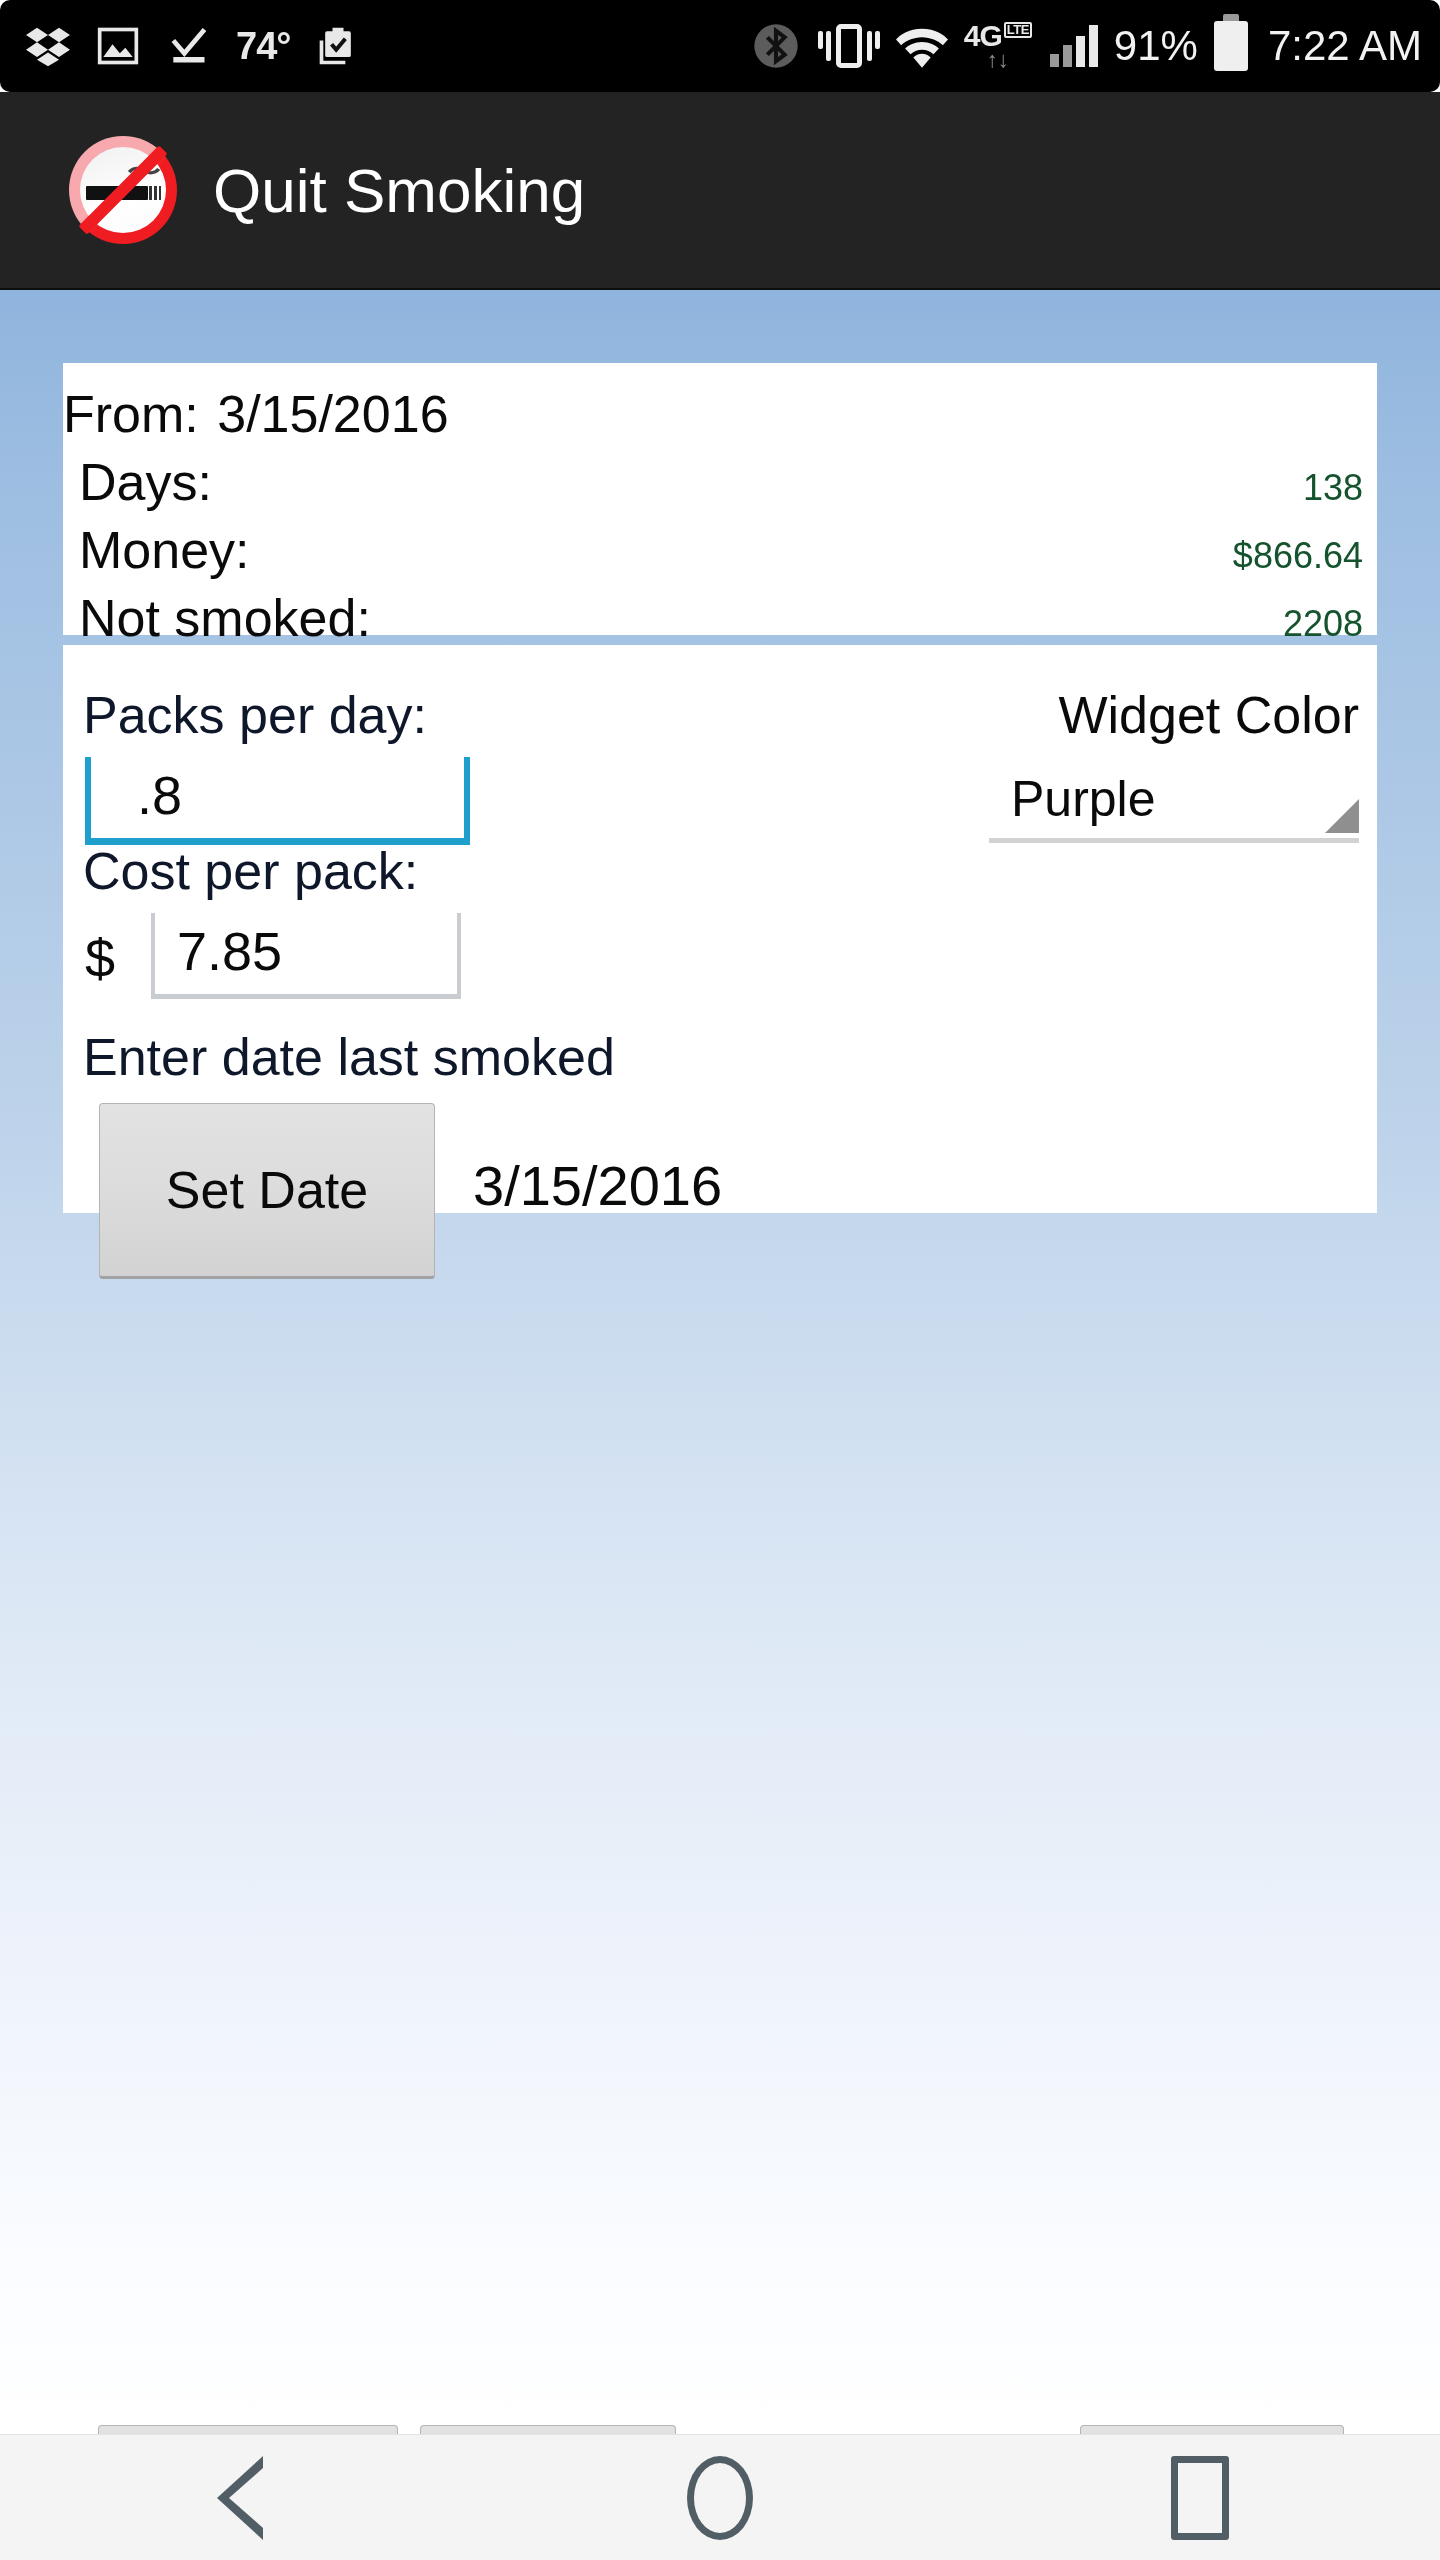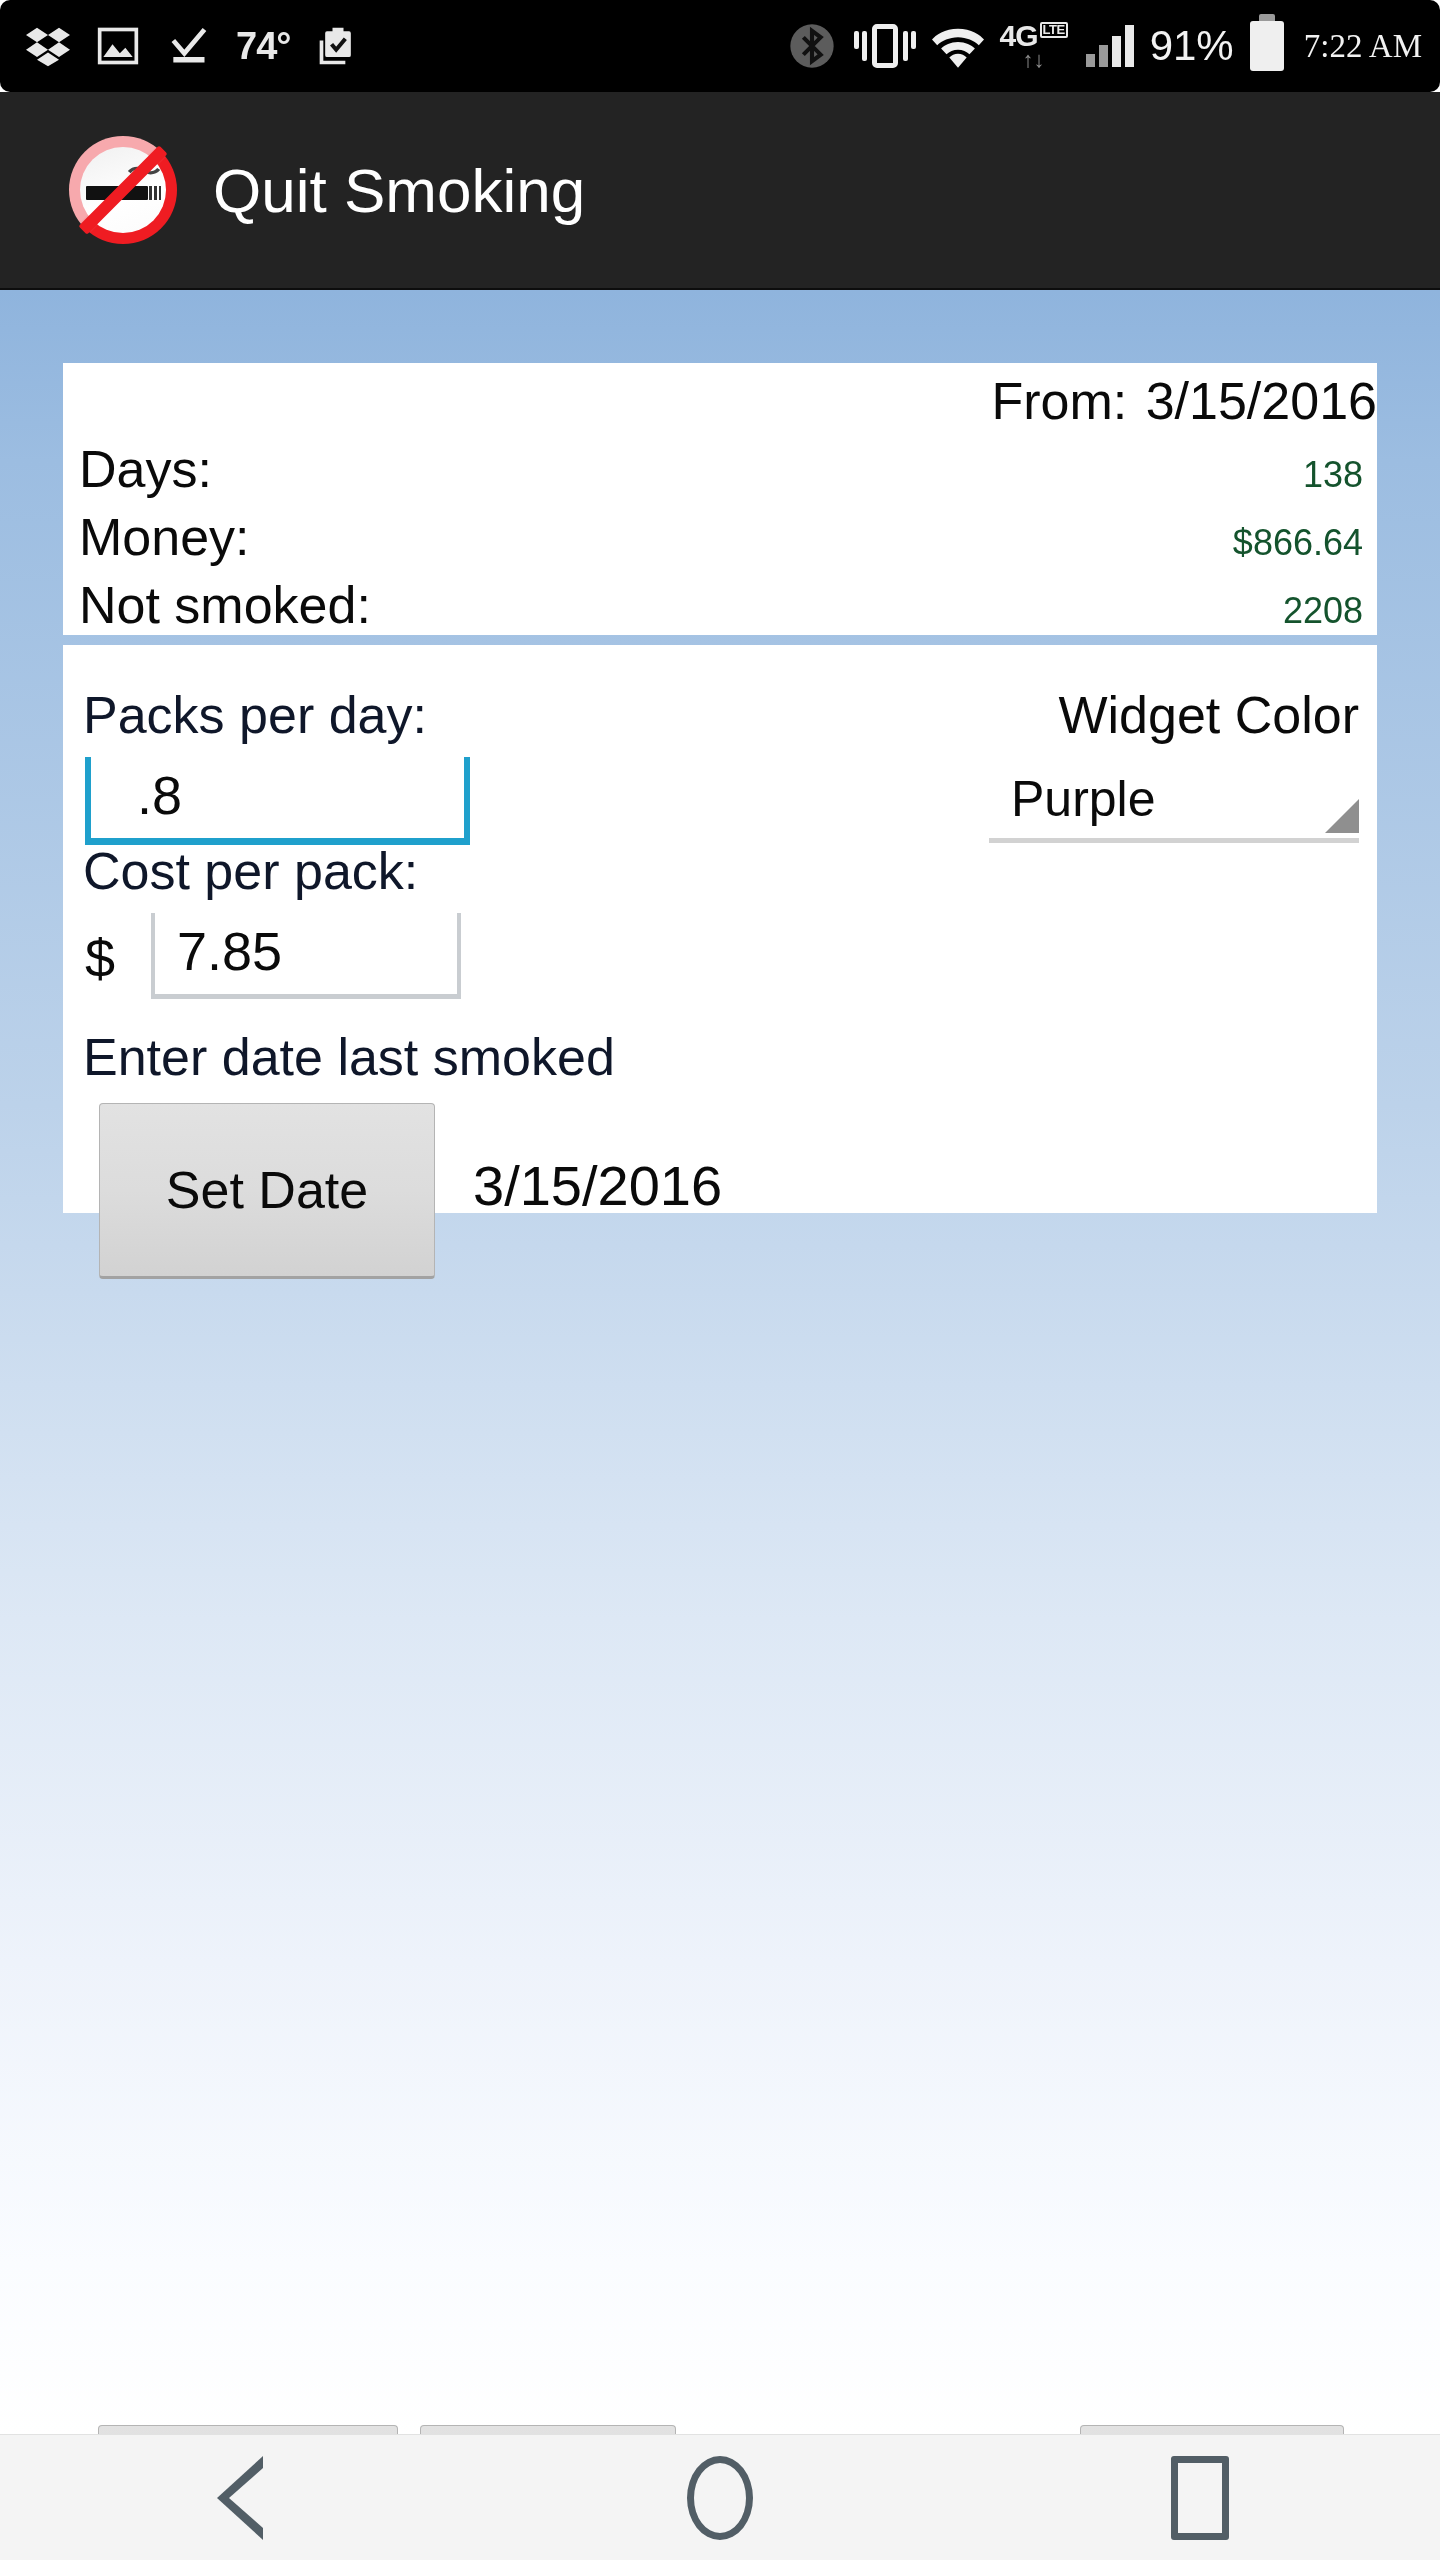--- a/index.html
+++ b/index.html
@@ -16,21 +16,21 @@
     background:#000; display:flex; align-items:center;
     padding:0 18px 0 26px;
     border-radius:10px;
   }
   .sb-left{ display:flex; align-items:center; gap:26px; flex:0 0 auto; }
   .sb-spacer{ flex:1 1 auto; }
   .sb-right{ display:flex; align-items:center; gap:16px; flex:0 0 auto; }
   .sb-temp{ color:#e8e8e8; font-size:38px; font-weight:bold; letter-spacing:-1px;
             font-family:"Liberation Sans", sans-serif; }
   .sb-pct{ color:#f2f2f2; font-size:42px; letter-spacing:0px; }
-  .sb-clock{ color:#f2f2f2; font-size:33px; letter-spacing:0px; margin-left:4px;font-family:Liberation Serif, serif; }
+  .sb-clock{ color:#f2f2f2; font-size:42px; letter-spacing:0px; margin-left:4px; }
   .ico{ display:inline-block; line-height:0; }
 
   
   .bars{ display:flex; align-items:flex-end; gap:4px; height:42px; }
   .bars i{ display:block; width:9px; background:#9a9a9a; }
   .bars i.on{ background:#e9e9e9; }
   .bars i:nth-child(1){ height:13px; }
   .bars i:nth-child(2){ height:22px; }
   .bars i:nth-child(3){ height:31px; }
   .bars i:nth-child(4){ height:42px; }
@@ -84,21 +84,21 @@
     position:absolute; left:0; top:290px; width:1440px; height:2144px;
     background:linear-gradient(180deg,#8fb4dd 0%, #9cbde1 8%, #bcd2ea 38%,
                                #dde8f5 62%, #eef3fb 78%, #fafcff 92%, #ffffff 100%);
   }
 
   
   .card{ position:absolute; background:#fff; }
   #stats-card{ left:63px; top:73px; width:1314px; height:272px; }
   #settings-card{ left:63px; top:355px; width:1314px; height:568px; }
 
-  .from-row{ text-align:right; padding-top:8px; }
+  .from-row{ text-align:left; padding-top:21px; }
   .from-row span{ font-size:52px; color:#0a0a0a; }
   .from-row .from-label{ margin-right:14px; }
 
   .stat-row{ display:flex; justify-content:space-between; align-items:baseline;
              padding:0 14px 0 16px; margin-top:8px; }
   .stat-row .lbl{ font-size:52px; color:#0a0a0a; }
   .stat-row .val{ font-size:36px; color:#14532d; }
   .lbl-big{ font-size:52px; color:#0f172a; }
 
   #packs-label{ position:absolute; left:20px; top:40px; }

